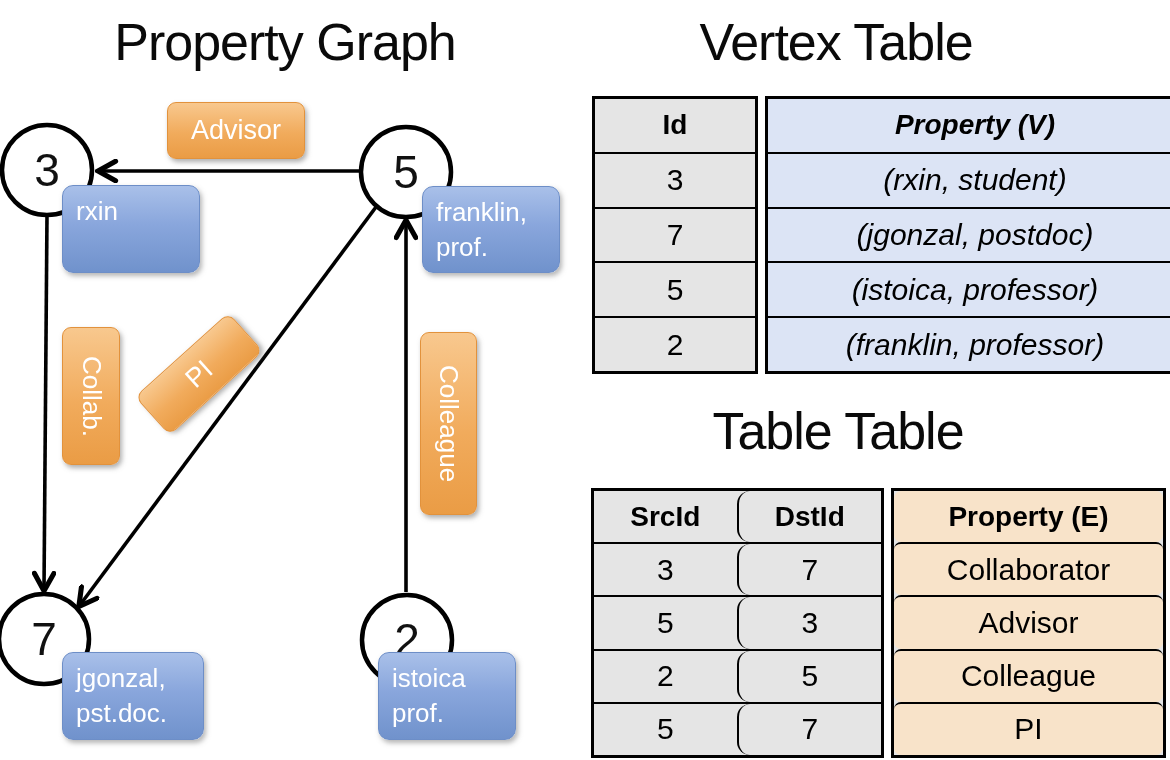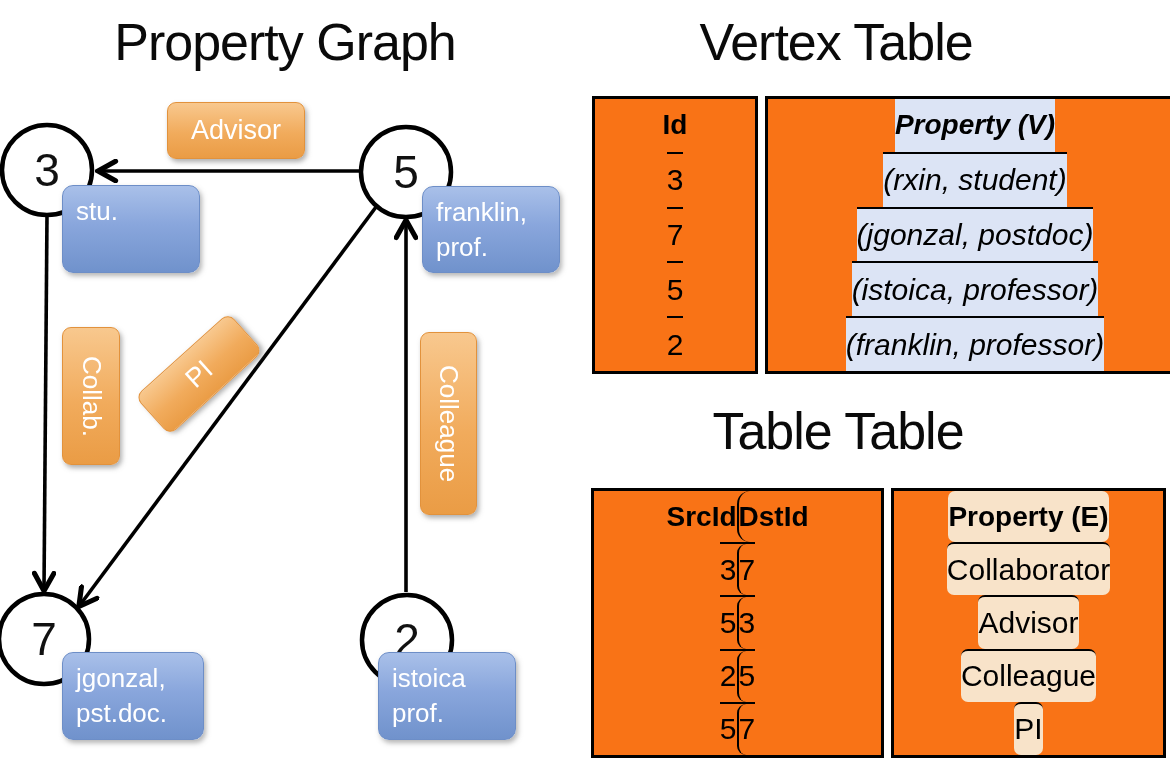--- a/index.html
+++ b/index.html
@@ -30,21 +30,21 @@
   .vlabel {
     position:absolute; box-sizing:border-box; padding:8px 6px 0 13px;
     background:linear-gradient(180deg,#a9c0e9 0%,#89a6dc 45%,#7092cc 100%);
     border:1px solid #6d8ec7; border-radius:11px;
     box-shadow:2px 3px 5px rgba(110,110,110,.5);
     color:#fff; font-size:26px; line-height:35px;
   }
   
   .tbox {
     position:absolute; box-sizing:border-box; border:3px solid #000;
-    display:flex; flex-direction:column; background:#f97316;align-items:center;
+    display:flex; flex-direction:column; background:#e5e5e5;
   }
   .trow {
     flex:1; display:flex; align-items:center; justify-content:center;
     font-size:30px; border-top:2px solid #000; text-align:center;
   }
   .trow:first-child { border-top:none; }
   .trow.hdr { font-weight:bold; font-size:28px; }
   .cell2 { flex:1; height:100%; display:flex; align-items:center; justify-content:center;border-radius:13px; }
   .cell2 + .cell2 { border-left:2px solid #000; }
   .fill-v { background:#dce4f5; }
@@ -79,21 +79,21 @@
 <div class="node-num" style="left:366px; top:142px; width:80px; height:60px;">5</div>
 <div class="node-num" style="left:4px;  top:609px; width:80px; height:60px;">7</div>
 <div class="node-num" style="left:367px; top:610px; width:80px; height:60px;">2</div>
 
 <div class="elabel" style="left:167px; top:102px; width:136px; height:55px;">Advisor</div>
 <div class="elabel vert" style="left:62px; top:327px; width:56px; height:136px;">Collab.</div>
 <div class="elabel" style="left:136px; top:348px; width:124px; height:50px; transform:rotate(-42deg);">PI</div>
 <div class="elabel vert" style="left:420px; top:332px; width:55px; height:181px;">Colleague</div>
 
 <div class="vlabel" style="left:62px; top:185px; width:138px; height:88px;">
-  <div>stu.</div>
+  <div>rxin</div>
 </div>
 <div class="vlabel" style="left:422px; top:186px; width:138px; height:87px;">
   <div>franklin,</div>
   <div>prof.</div>
 </div>
 <div class="vlabel" style="left:62px; top:652px; width:142px; height:88px;">
   <div>jgonzal,</div>
   <div>pst.doc.</div>
 </div>
 <div class="vlabel" style="left:378px; top:652px; width:138px; height:88px;">

